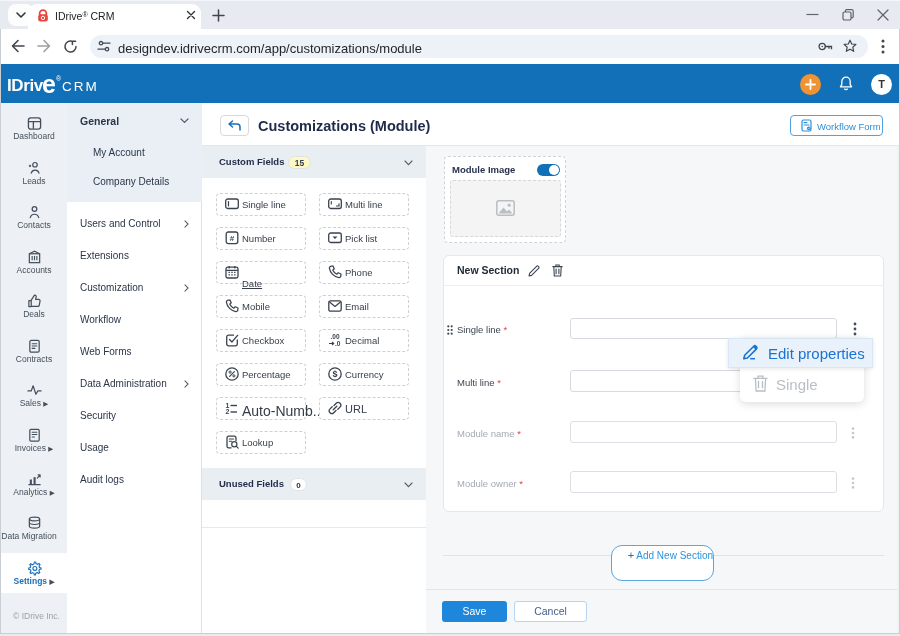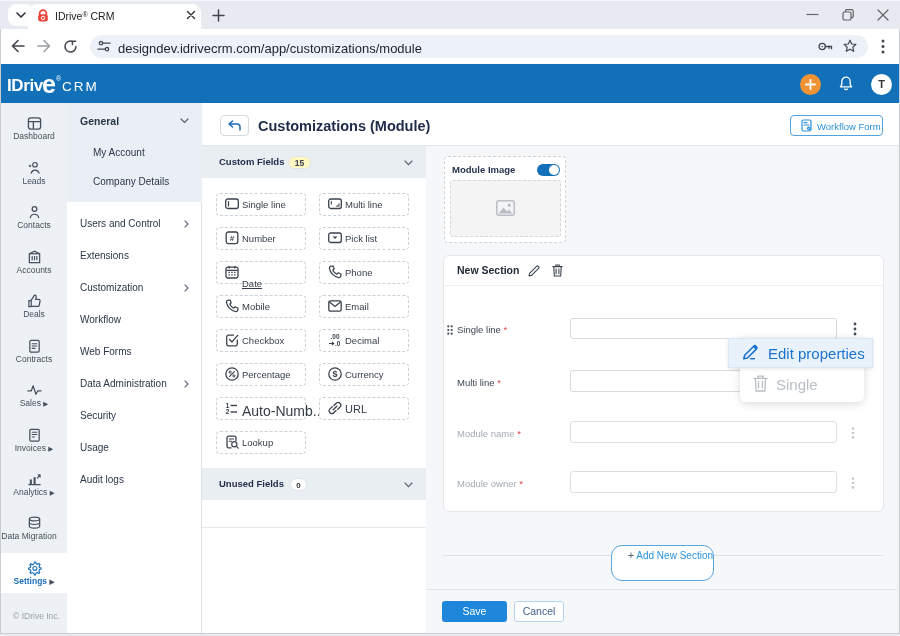--- a/index.html
+++ b/index.html
@@ -388,21 +388,21 @@
     <circle cx="2" cy="1.6" r="1.3" fill="#c3c8ce"></circle>
     <circle cx="2" cy="6" r="1.3" fill="#c3c8ce"></circle>
     <circle cx="2" cy="10.4" r="1.3" fill="#c3c8ce"></circle>
   </svg>
 
 <div class="abs" style="left:443px;top:555px;width:441px;height:1px;background:#dfe2e6;"></div>
 <div class="abs" style="left:611px;top:545px;width:103px;height:36px;background:#fff;border:1px solid #59a7e0;border-radius:11px;text-align:right;line-height:19px;font-size:10px;color:#2e93dc;"><span style="color:#55606e;font-size:11px;">+</span> Add New Section</div>
 
 <div class="abs" style="left:426px;top:589px;width:471px;height:1px;background:#e3e6e9;"></div>
 <div class="abs" style="left:442px;top:601px;width:65px;height:21px;background:#1f87db;border-radius:3px;text-align:center;line-height:21px;font-size:10.5px;color:#fff;">Save</div>
-<div class="abs" style="left:514px;top:601px;width:50px;height:21px;background:#fff;border:1px solid #b5d4ef;border-radius:3px;text-align:center;line-height:19px;font-size:10.5px;color:#44618c;">Cancel</div>
+<div class="abs" style="left:514px;top:601px;width:73px;height:21px;background:#fff;border:1px solid #b5d4ef;border-radius:3px;text-align:center;line-height:19px;font-size:10.5px;color:#44618c;">Cancel</div>
 
 <div class="abs" style="left:740px;top:338px;width:124px;height:64px;background:#fff;border-radius:0 0 6px 6px;box-shadow:0 2px 8px rgba(0,0,0,0.14);"></div>
 <div class="abs" style="left:728px;top:338px;width:145px;height:30px;background:#e9f1fb;border:1px solid #d8e6f6;box-shadow:0 1px 4px rgba(0,0,0,0.10);"></div>
 <svg class="abs" style="left:742px;top:344px" width="17" height="17" viewBox="0 0 17 17">
     <path d="M1.8 14.8 L2.7 11.3 L11.8 2.2 A1.5 1.5 0 0 1 13.9 2.2 L14.5 2.8 A1.5 1.5 0 0 1 14.5 4.9 L5.4 14 L1.8 14.8 Z" fill="none" stroke="#1a73ce" stroke-width="1.6" stroke-linejoin="round"></path>
     <path d="M11 3 L13.7 5.7 L14.4 5 A1.5 1.5 0 0 0 14.4 2.9 L13.8 2.3 A1.5 1.5 0 0 0 11.7 2.3 Z" fill="#1a73ce"></path>
     <path d="M8.2 14.7 L13 14.7" stroke="#1a73ce" stroke-width="1.5"></path>
   </svg>
 <div class="abs" style="left:768px;top:345px;font-size:15px;color:#1a73ce;">Edit properties</div>
 <svg class="abs" style="left:753px;top:375px" width="15" height="17" viewBox="0 0 15 17">

